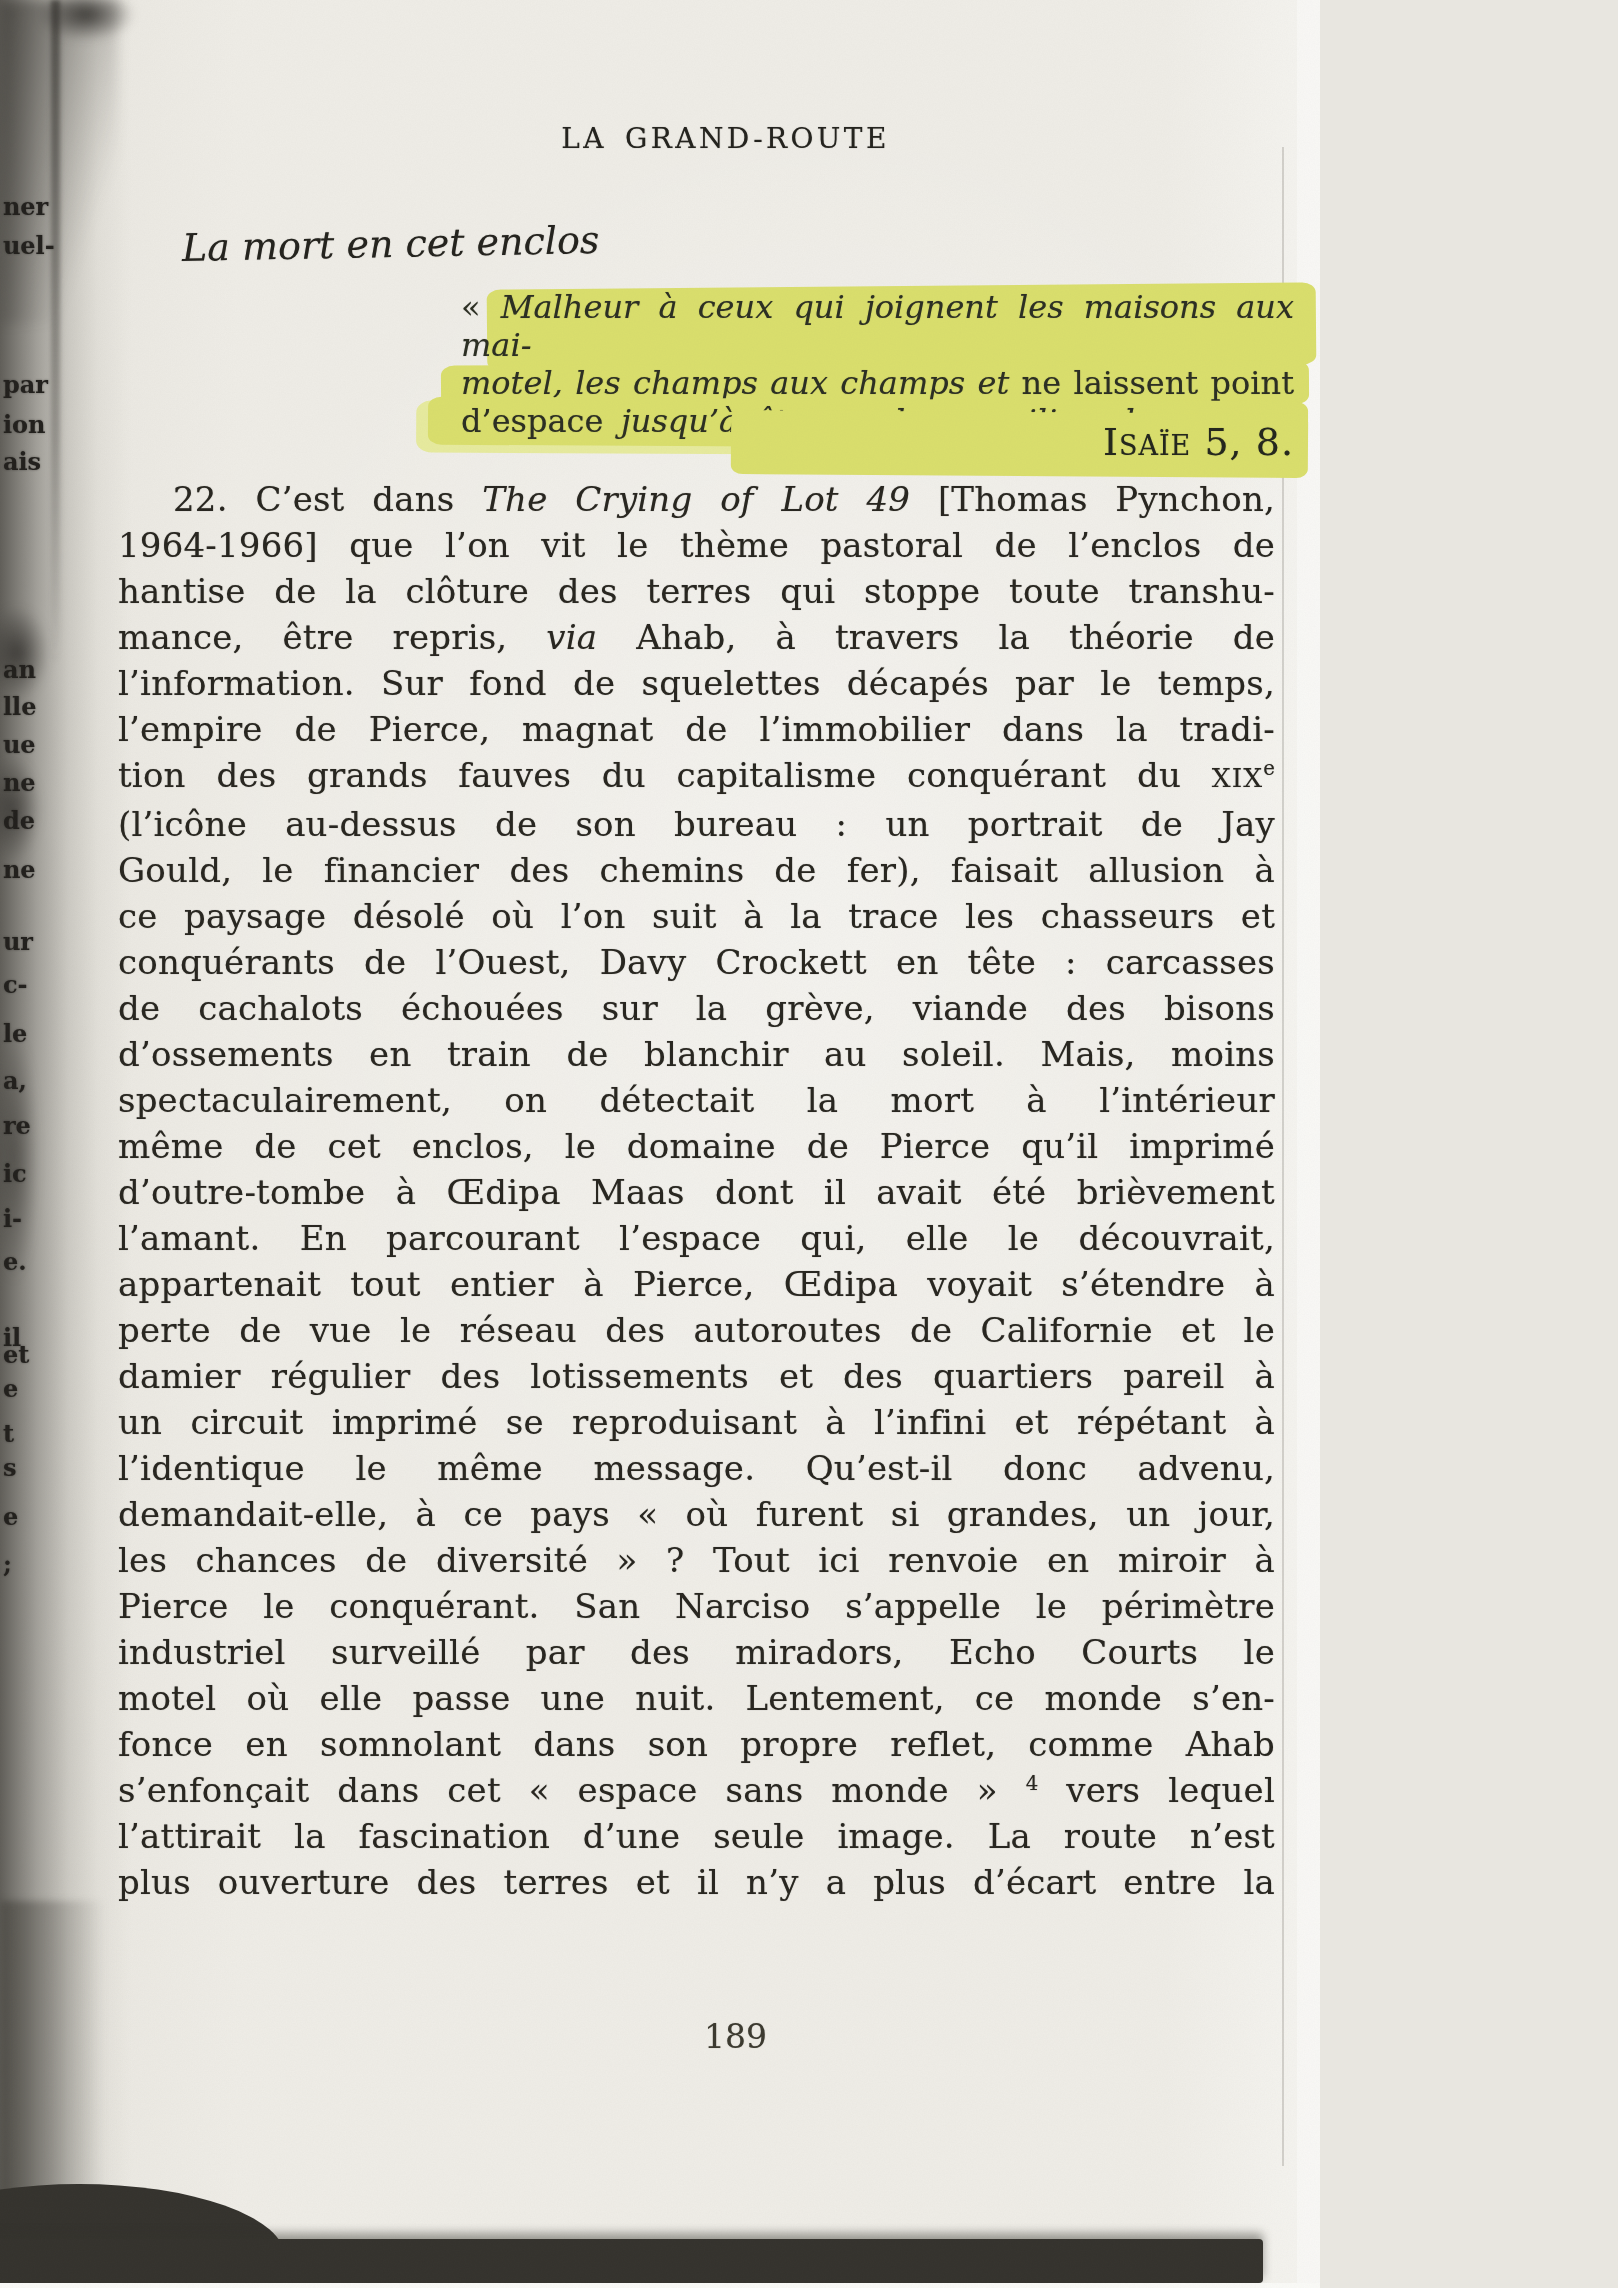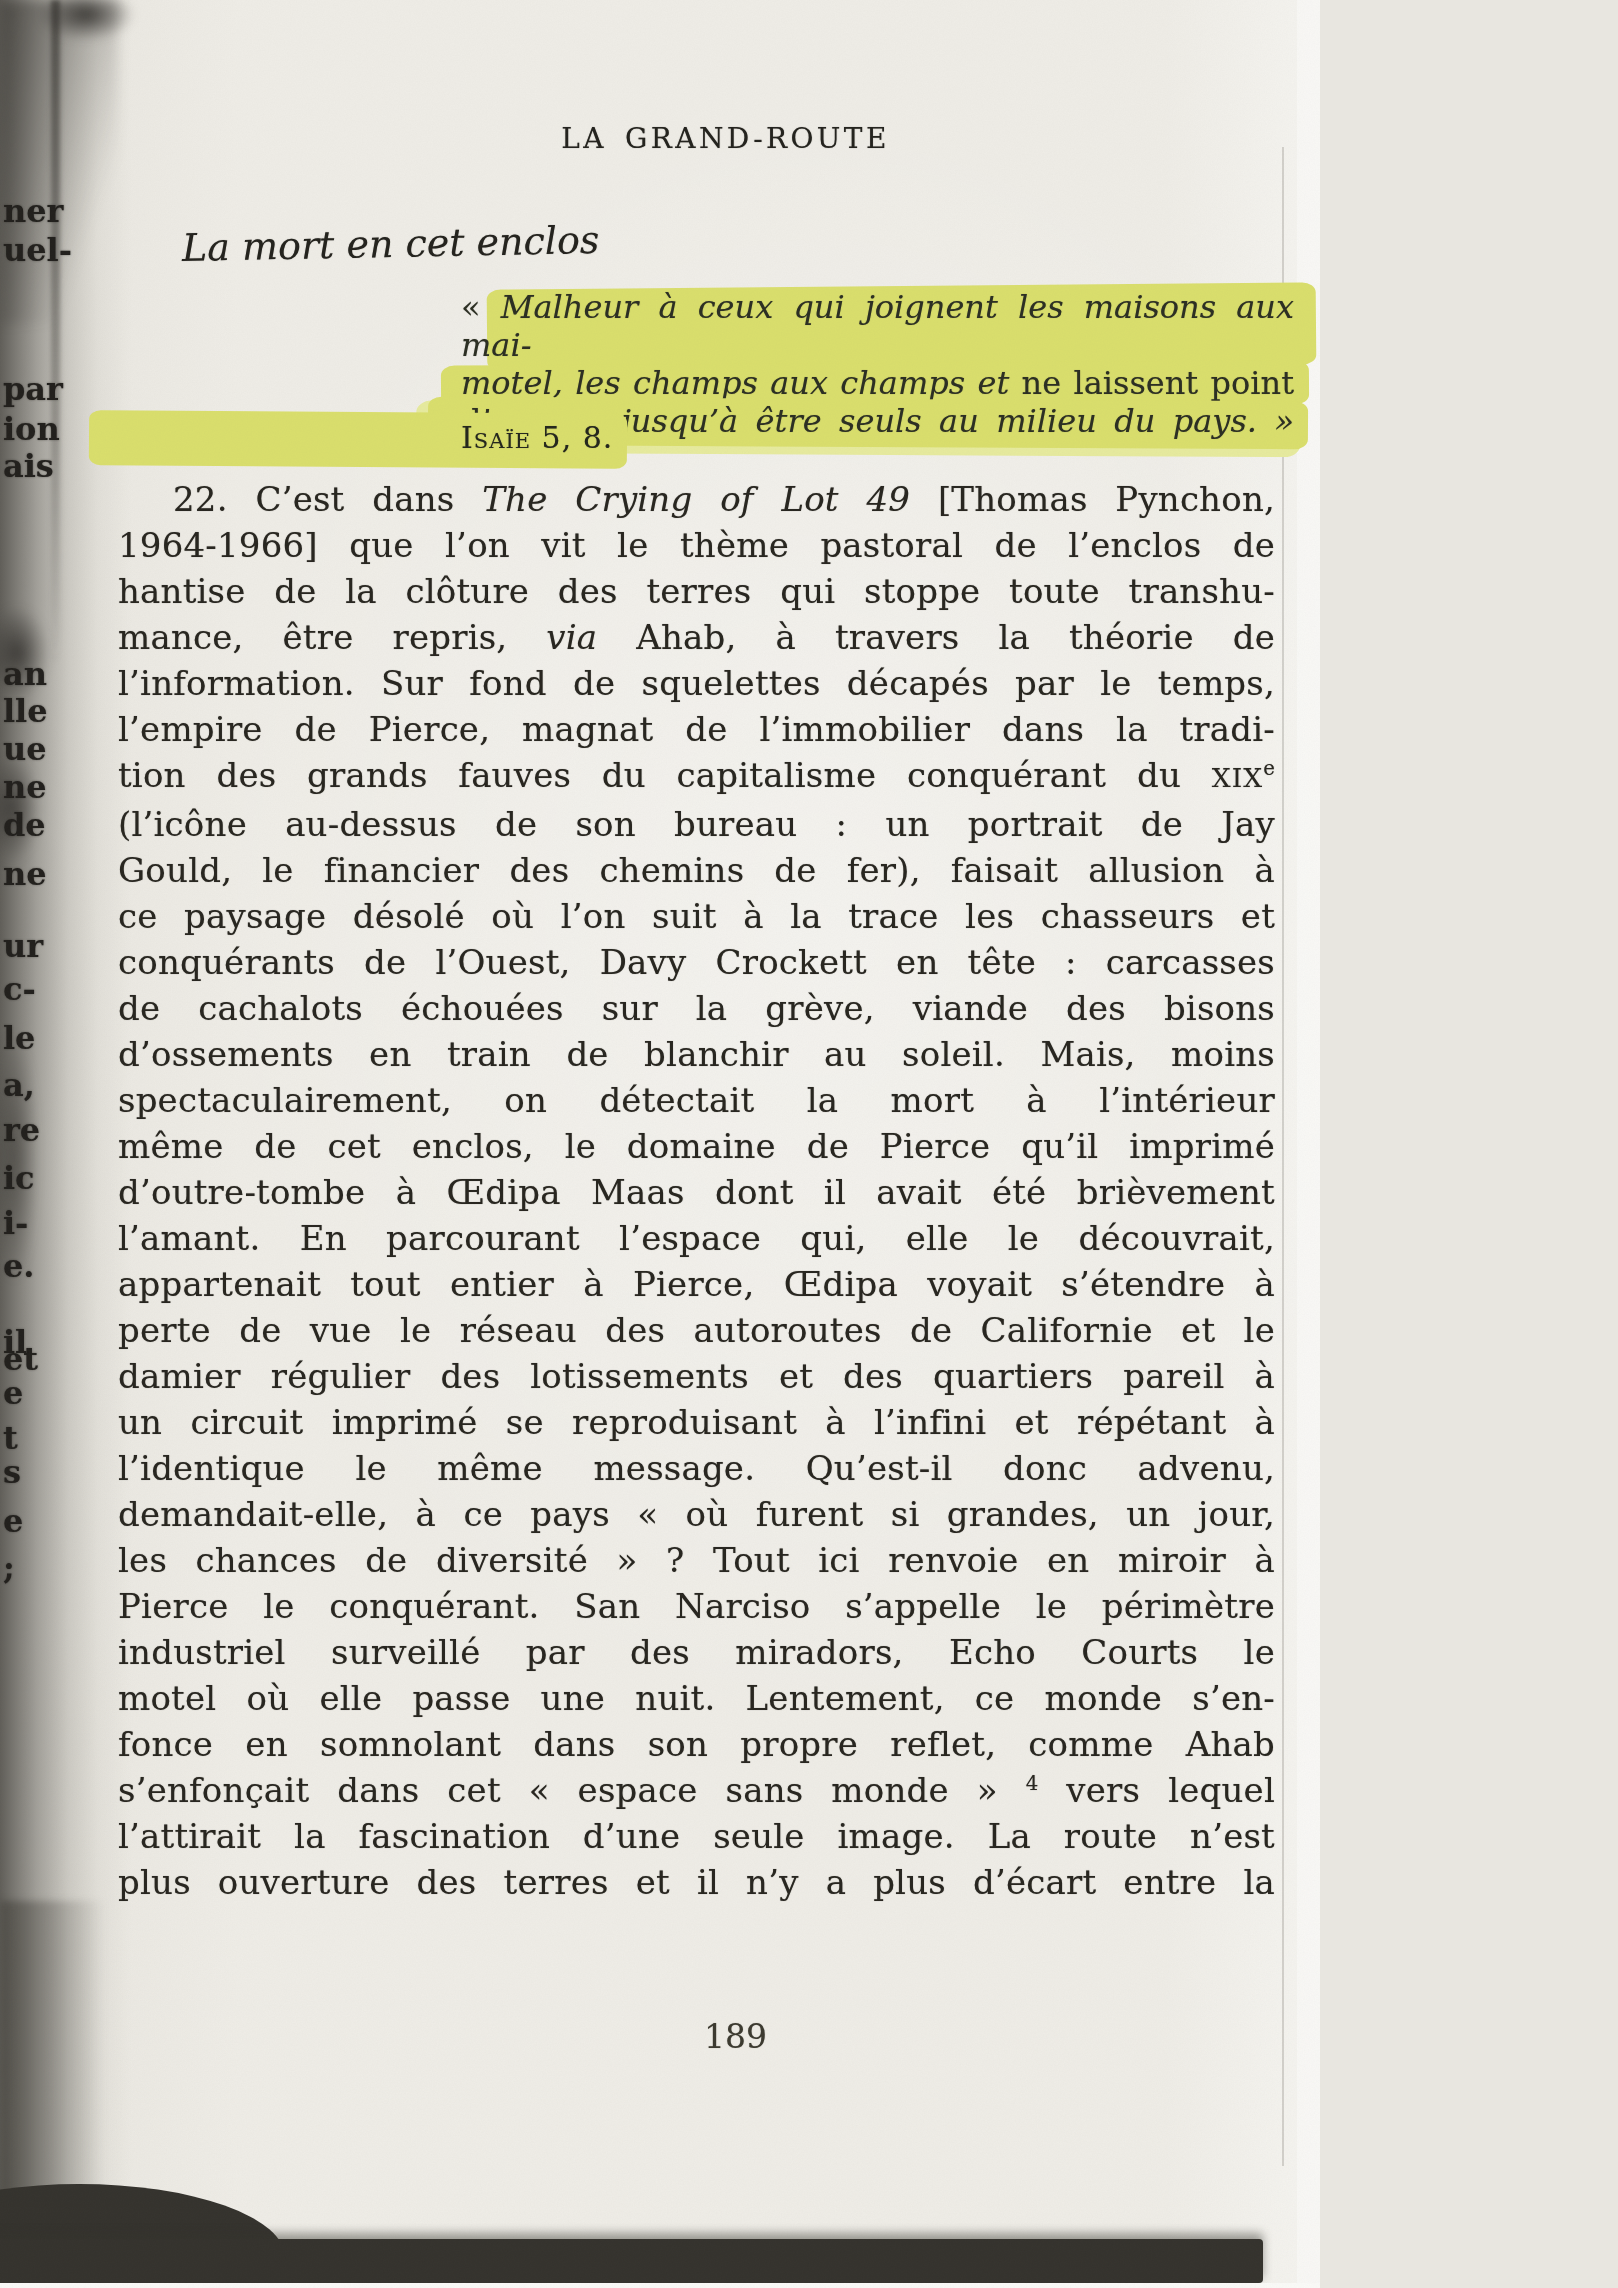--- a/index.html
+++ b/index.html
@@ -49,38 +49,38 @@
     font-size:32px;line-height:38px;color:#2b2e22;}
   .qline{position:relative;z-index:0;text-align:justify;text-align-last:justify;
     text-shadow:0 0 1px rgba(43,46,34,.4);}
   .qline::before{content:"";position:absolute;z-index:-1;inset:-1px -15.7px -4.9px -19.6px;
     background:var(--hl);border-radius:13.7px/9.8px;transform:rotate(-.35deg);}
   .qline:nth-child(1)::before{inset:-2px -21.6px -3.9px 25.5px;transform:rotate(-.5deg);}
   .qline:nth-child(3)::before{inset:-2.9px -13.7px -6.9px -33px;transform:rotate(.3deg);
     box-shadow:-9.8px 5.9px 0 2px var(--hl2);}
   .q-italic{font-style:italic;}
   .attribution{position:absolute;left:461px;width:833px;top:420px;z-index:4;
-    text-align:left;font-size:30px;color:#23261c;}
+    text-align:right;font-size:38px;color:#23261c;}
   .attribution .sc-name{font-variant:small-caps;letter-spacing:1px;position:relative;z-index:0;
     text-shadow:0 0 1px rgba(35,38,28,.4);}
   .attribution .sc-name::before{content:"";position:absolute;z-index:-1;
     left:-372px;right:-13.7px;top:-7.8px;bottom:-11.8px;background:var(--hl);
     border-radius:11.8px/8.8px;transform:rotate(.4deg);}
   .bodytext{position:absolute;left:118px;width:1157px;top:476px;z-index:4;
     font-size:34px;line-height:46px;letter-spacing:0.2px;}
   .line{text-align:justify;text-align-last:justify;white-space:normal;
     text-shadow:0 0 1px rgba(39,37,31,.45);}
   .line:first-child{text-indent:55px;}
   .it{font-style:italic;}
   .sc{text-transform:uppercase;font-size:.78em;letter-spacing:.04em;}
   sup{font-size:.58em;vertical-align:super;line-height:0;}
   .page-number{position:absolute;left:157px;width:1157px;top:2017px;z-index:4;
     text-align:center;font-size:33px;color:#3b392f;text-shadow:0 0 1px rgba(59,57,47,.4);}
   .fragments{position:absolute;left:0;top:0;z-index:4;width:69px;height:100%;}
-  .frag{position:absolute;left:2.9px;font-weight:bold;font-size:32px;color:#211f1c;
+  .frag{position:absolute;left:2.9px;font-weight:bold;font-size:24px;color:#211f1c;
     text-shadow:0 0 2px rgba(33,31,28,.55);}
   .noise{position:absolute;inset:0;z-index:6;opacity:.07;pointer-events:none;}
 </style>
 </head>
 <body>
 
 <div class="page">
 
   <div class="paper-sheen"></div>
   <div class="gutter"></div>

